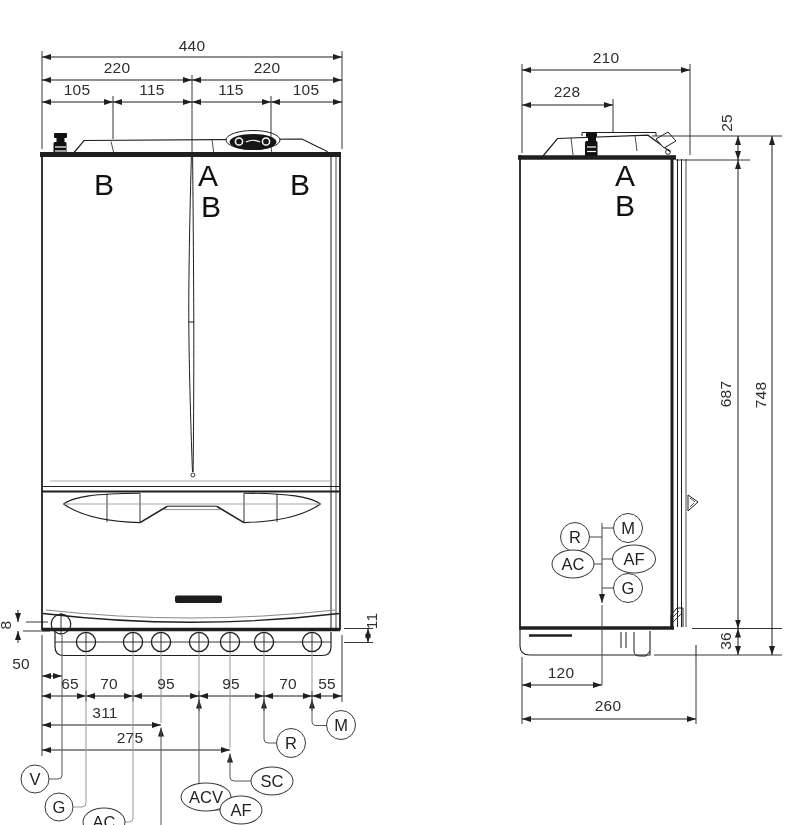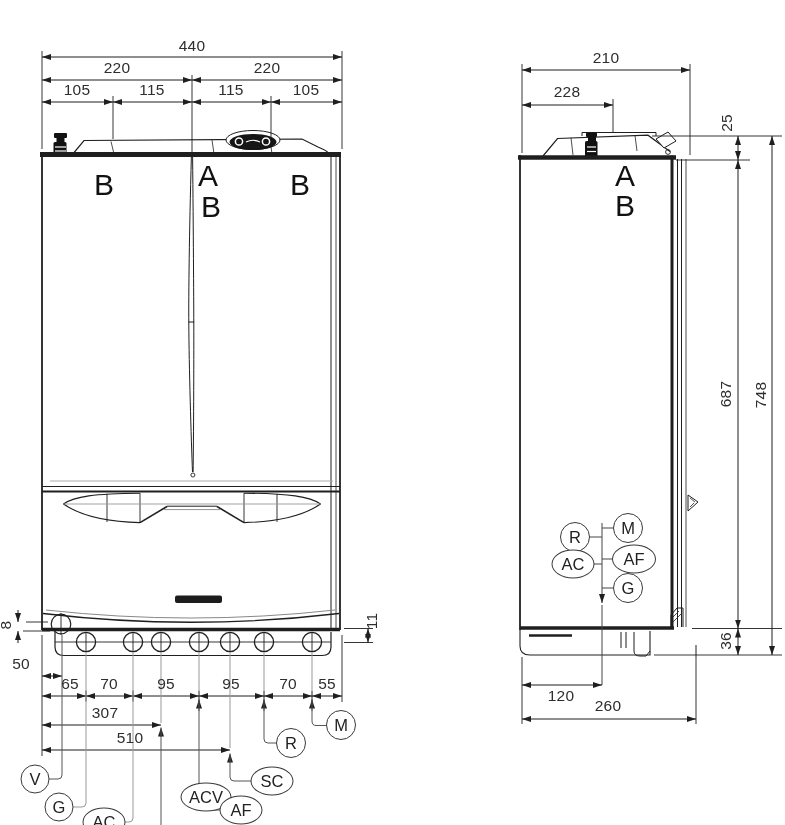--- a/index.html
+++ b/index.html
@@ -286,39 +286,39 @@
 <span class="t rot" style="left:6px;top:590px">8</span>
 <span class="t" style="left:21px;top:630px">50</span>
 <span class="t rot" style="left:372px;top:586px">11</span>
 
 <span class="t" style="left:70px;top:650px">65</span>
 <span class="t" style="left:109px;top:650px">70</span>
 <span class="t" style="left:166px;top:650px">95</span>
 <span class="t" style="left:231px;top:650px">95</span>
 <span class="t" style="left:288px;top:650px">70</span>
 <span class="t" style="left:327px;top:650px">55</span>
-<span class="t" style="left:105px;top:679px">307</span>
-<span class="t" style="left:130px;top:704px">510</span>
+<span class="t" style="left:105px;top:679px">311</span>
+<span class="t" style="left:130px;top:704px">275</span>
 
 <div class="tag" style="left:35px;top:744px;width:27px;height:27px">V</div>
 <div class="tag" style="left:59px;top:772px;width:27px;height:27px">G</div>
 <div class="tag" style="left:104px;top:787px;width:41px;height:27px">AC</div>
 <div class="tag" style="left:206px;top:762px;width:49px;height:27px">ACV</div>
 <div class="tag" style="left:241px;top:775px;width:41px;height:27px">AF</div>
 <div class="tag" style="left:272px;top:746px;width:41px;height:27px">SC</div>
 <div class="tag" style="left:291px;top:708px;width:28px;height:28px">R</div>
 <div class="tag" style="left:341px;top:690px;width:28px;height:28px">M</div>
 
 <span class="t" style="left:606px;top:24px">210</span>
 <span class="t" style="left:567px;top:58px">228</span>
 <span class="t rot" style="left:727px;top:88px">25</span>
 <span class="t rot" style="left:726px;top:359px">687</span>
 <span class="t rot" style="left:761px;top:360px">748</span>
 <span class="t rot" style="left:726px;top:606px">36</span>
-<span class="t" style="left:561px;top:662px">120</span>
+<span class="t" style="left:561px;top:639px">120</span>
 <span class="t" style="left:608px;top:672px">260</span>
 
 <span class="big" style="left:625px;top:141px">A</span>
 <span class="big" style="left:625px;top:171px">B</span>
 
 <div class="tag" style="left:575px;top:502px;width:28px;height:28px">R</div>
 <div class="tag" style="left:628px;top:493px;width:28px;height:28px">M</div>
 <div class="tag" style="left:573px;top:529px;width:41px;height:27px">AC</div>
 <div class="tag" style="left:634px;top:524px;width:42px;height:27px">AF</div>
 <div class="tag" style="left:628px;top:553px;width:28px;height:28px">G</div>

